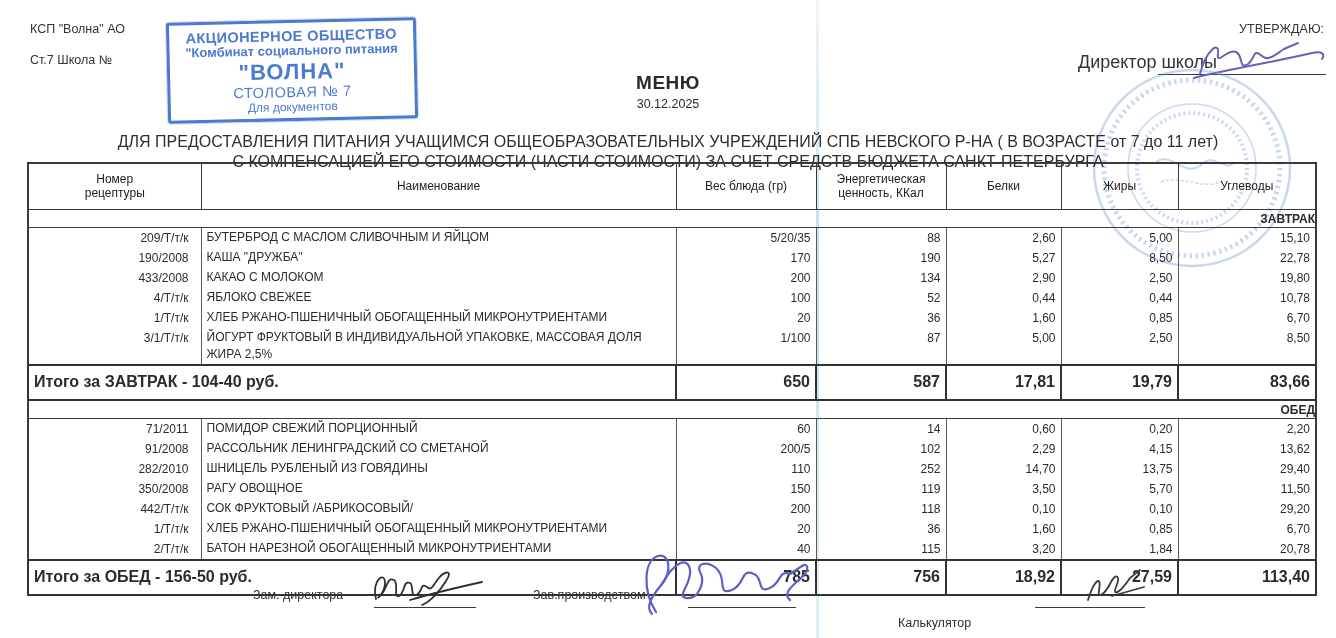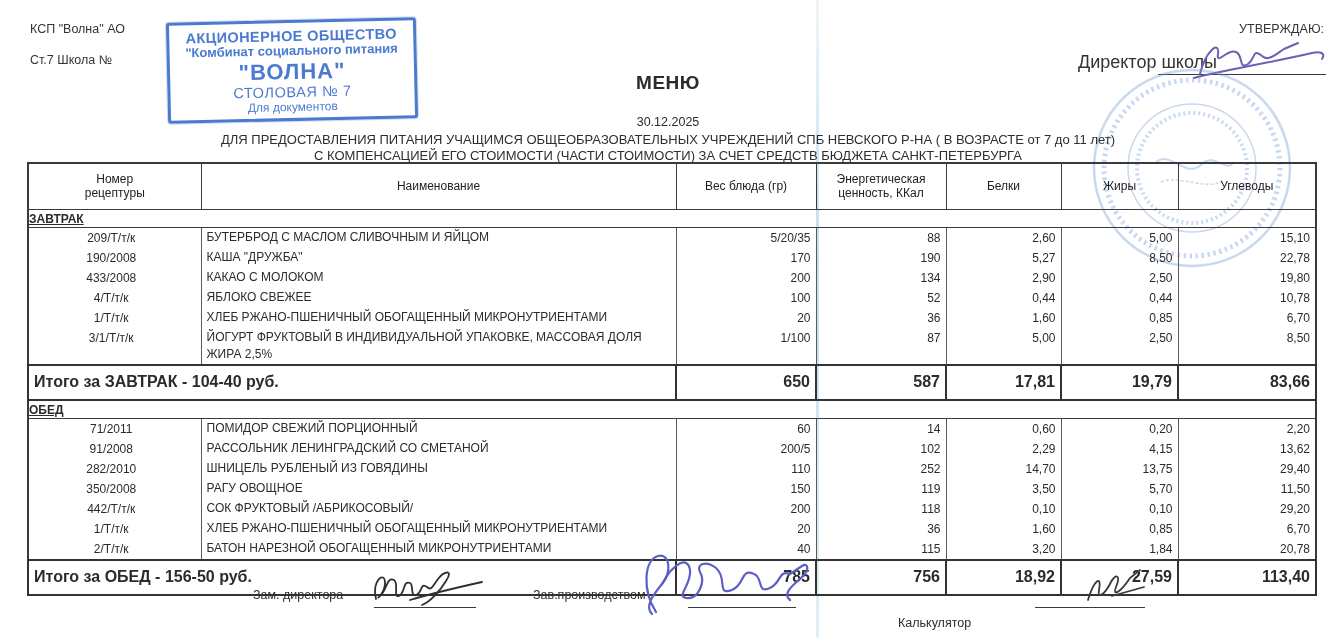--- a/index.html
+++ b/index.html
@@ -31,40 +31,40 @@
   .stamp-rect .s5 { font-size:12px; }
   
   .approve { position:absolute; right:12px; top:22px; font-size:12.5px; color:#333; }
   .director-label { position:absolute; left:1078px; top:52px; font-size:18px; color:#333; }
   .sig-line-director { position:absolute; left:1158px; top:74px; width:168px; border-bottom:1.5px solid #3a3a3a; }
   
   .round-stamp { position:absolute; left:1086px; top:62px; pointer-events:none; }
   
   .title-wrap { position:absolute; left:0; top:72px; width:1336px; text-align:center; }
   .title-wrap .t1 { font-size:19px; font-weight:bold; letter-spacing:.5px; }
-  .title-wrap .t2 { font-size:12.5px; margin-top:21px; }
-  .subtitle { position:absolute; left:0; top:132px; width:1336px; text-align:center; font-size:13px; color:#2e2e2e; line-height:1.25; }
+  .title-wrap .t2 { font-size:12.5px; margin-top:3px; }
+  .subtitle { position:absolute; left:0; top:132px; width:1336px; text-align:center; font-size:16px; color:#2e2e2e; line-height:1.25; }
   
   table.menu { position:absolute; left:27px; top:162px; width:1288px; border-collapse:collapse; table-layout:fixed; }
   table.menu { border:2px solid #3a3a3a; }
   table.menu th {
     border:1.5px solid #3a3a3a; font-weight:normal; font-size:12px; color:#222;
     padding:5px 2px; text-align:center; vertical-align:middle; line-height:1.2; height:46px;
   }
   .hdr-narrow { display:inline-block; max-width:84px; }
   .hdr-mid { display:inline-block; max-width:118px; }
   tr.section-row td {
-    text-align:left; font-weight:bold; font-size:12px; padding:2px 0 1px;
-    border-top:1.5px solid #3a3a3a; border-bottom:1.5px solid #3a3a3a;text-decoration:underline;
+    text-align:right; font-weight:bold; font-size:12px; padding:2px 0 1px;
+    border-top:1.5px solid #3a3a3a; border-bottom:1.5px solid #3a3a3a;
   }
   tr.data-row td {
     font-size:12px; padding:1px 5px; vertical-align:top; line-height:1.5;
     border-left:1px solid #5a5a5a; border-right:1px solid #5a5a5a;
   }
-  tr.data-row td.c-recipe { text-align:center; padding-right:12px; }
+  tr.data-row td.c-recipe { text-align:right; padding-right:12px; }
   tr.data-row td.c-name  { text-align:left; line-height:1.45; }
   tr.data-row td.c-num   { text-align:right; padding-right:5px; }
   tr.total-row td {
     font-size:16px; font-weight:bold; padding:6px 5px;
     border:2px solid #333; line-height:1.3;
   }
   tr.total-row td.t-label { text-align:left; }
   tr.total-row td.c-num { text-align:right; }
   
   .f-label { position:absolute; font-size:12.5px; color:#2e2e2e; top:588px; }

